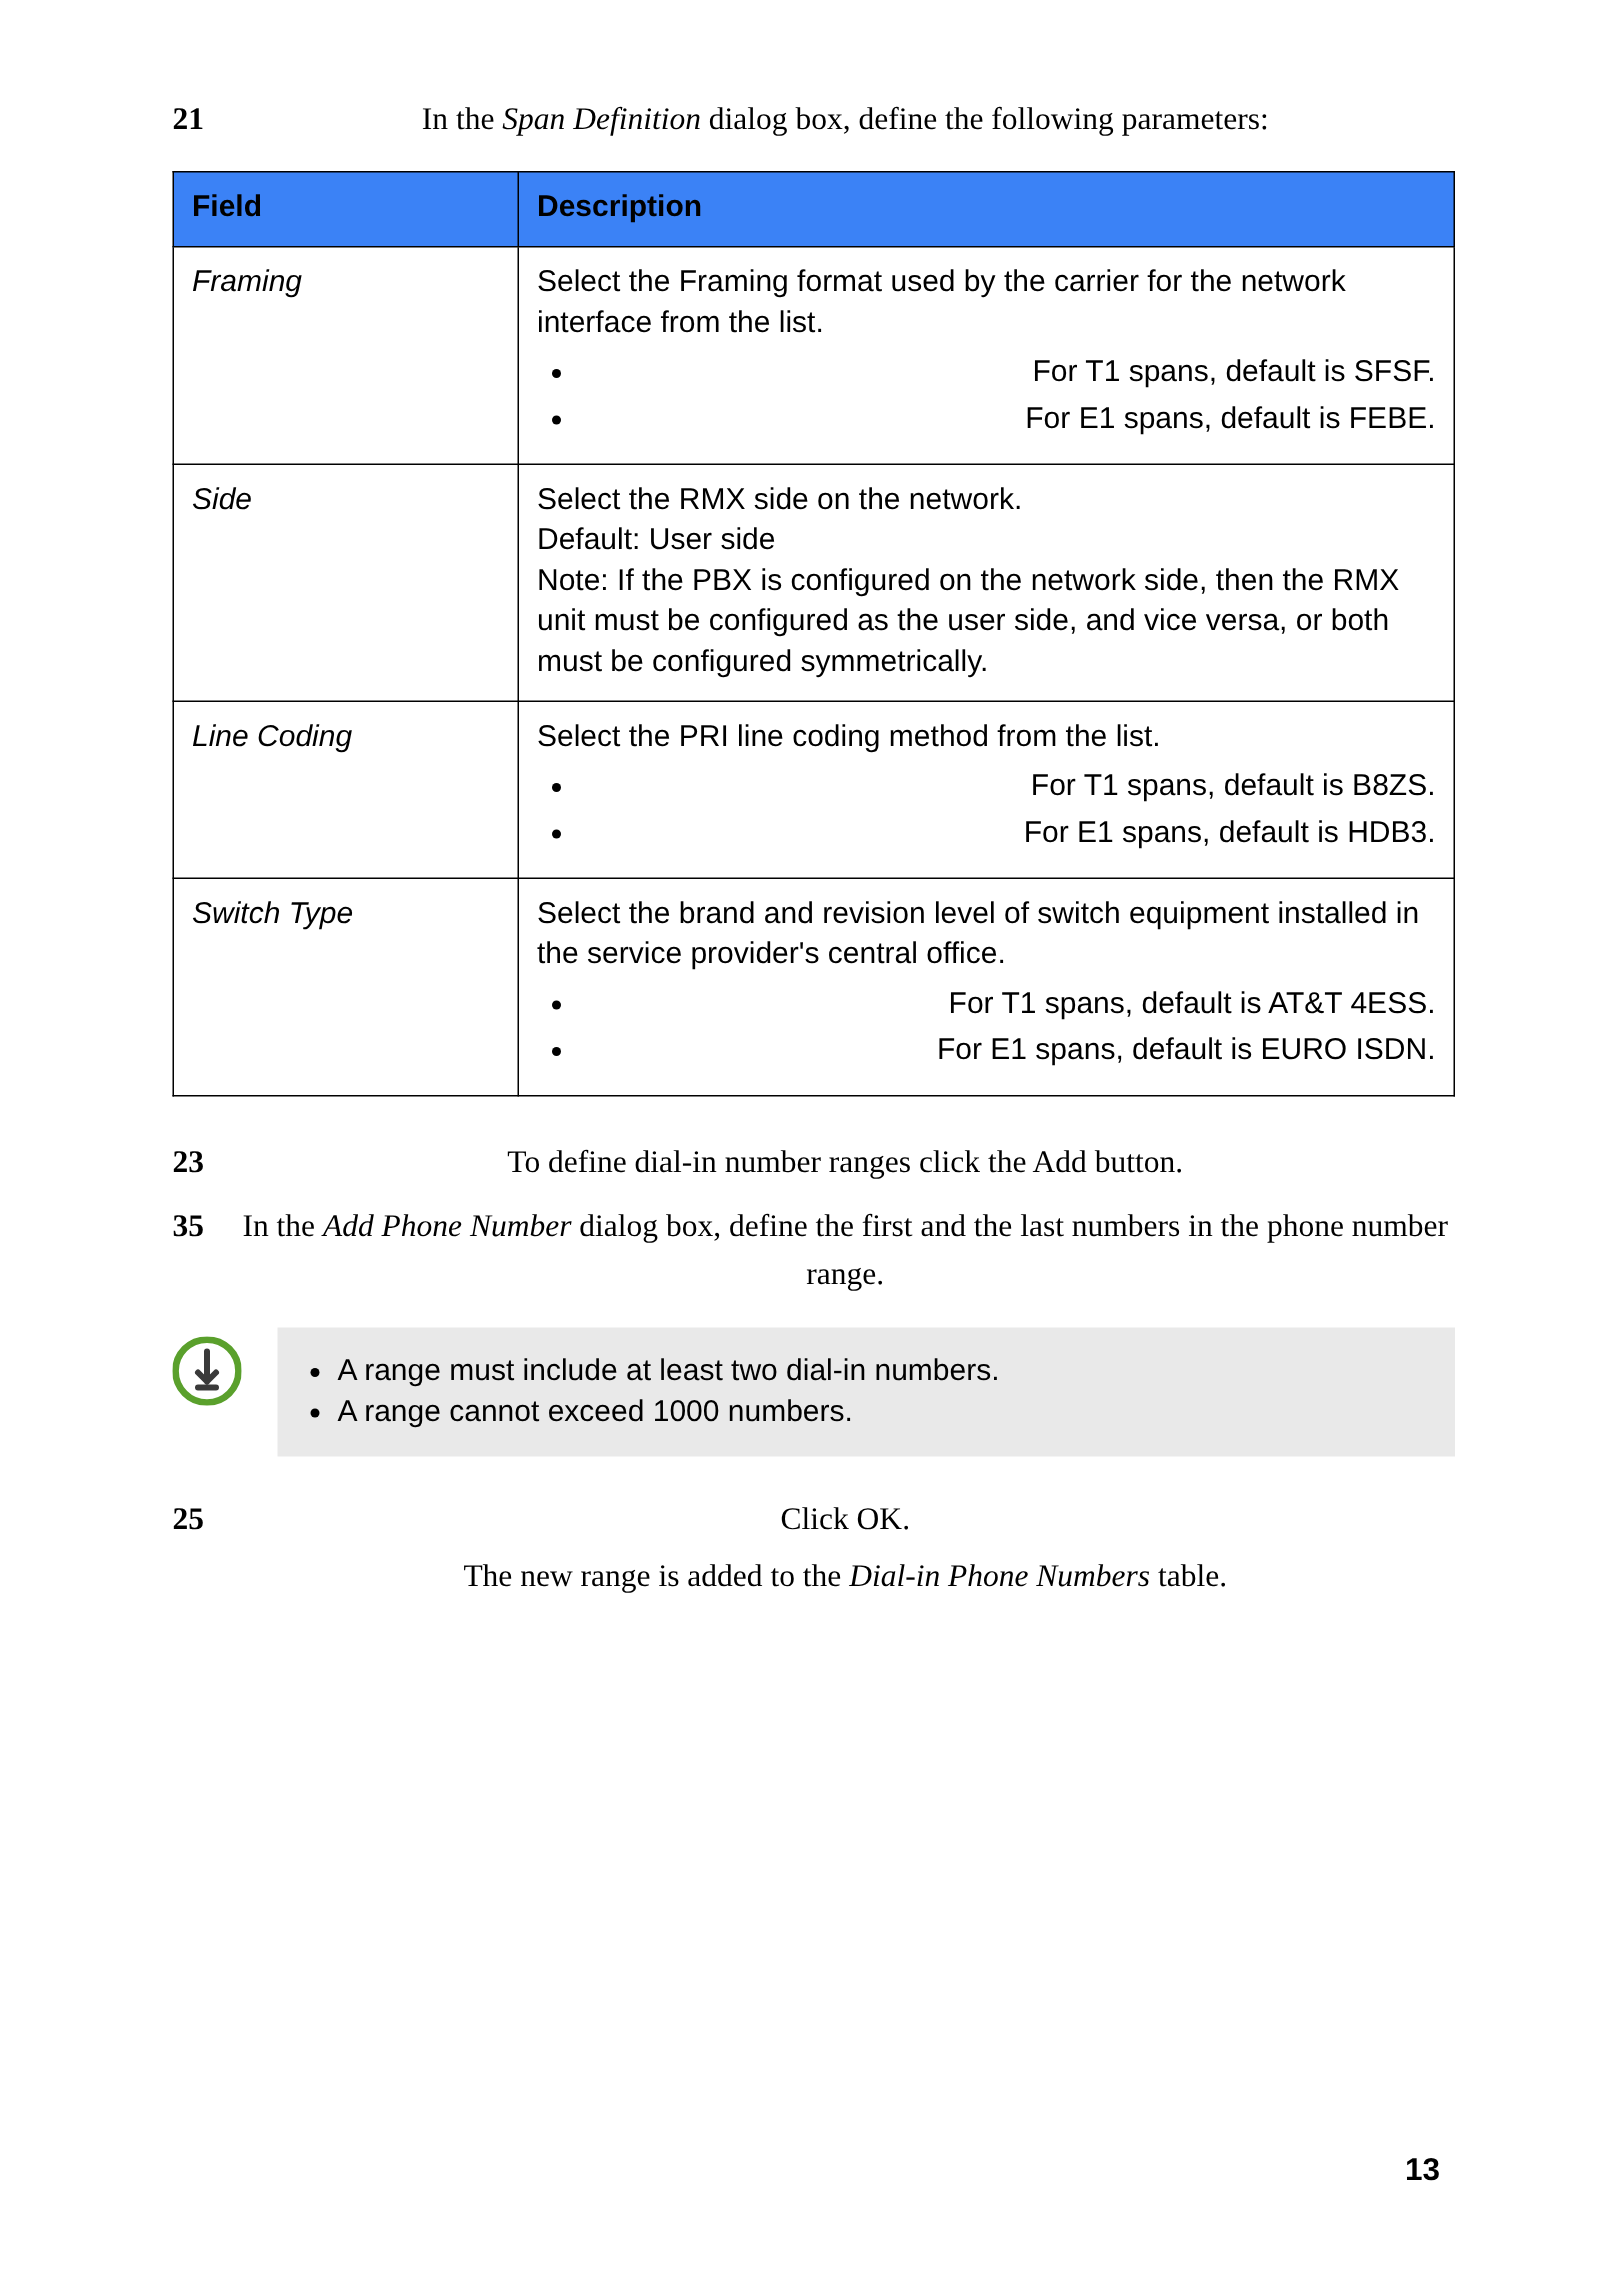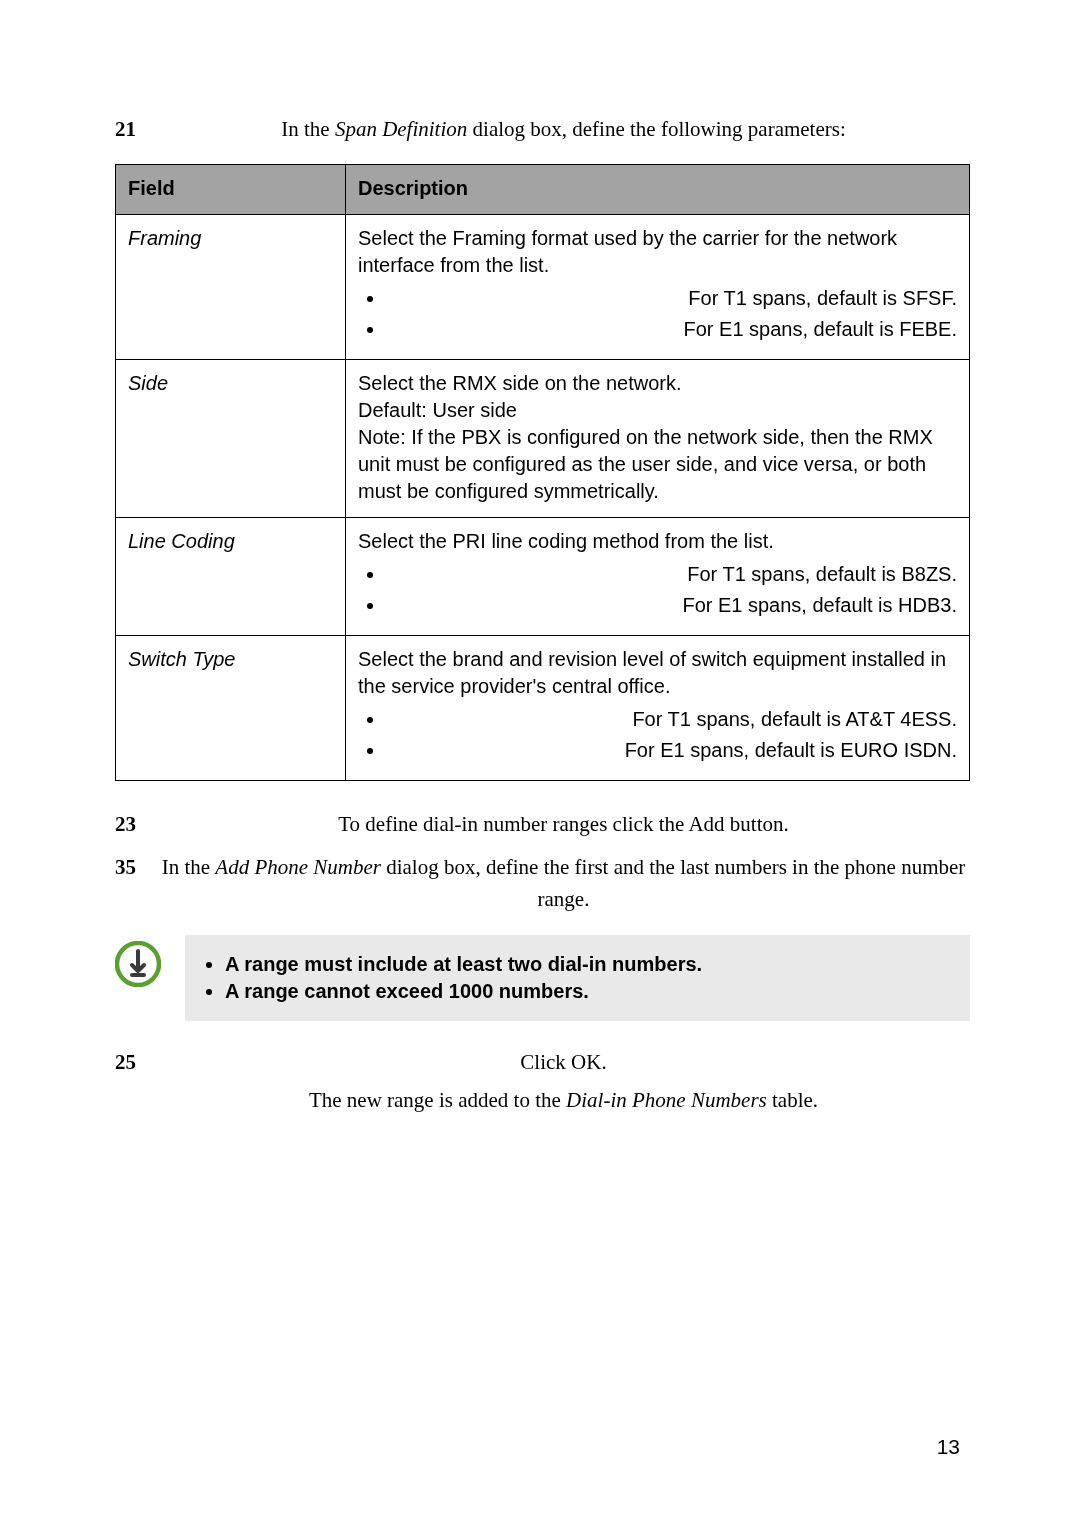--- a/index.html
+++ b/index.html
@@ -5,21 +5,21 @@
   body {
     margin: 0;
     padding: 0;
     font-family: Arial, Helvetica, sans-serif;
     background: #fff;
     color: #000;
   }
   .page {
     width: 1080px;
     height: 1529px;
-    padding: 114px 110px 0 115px;
+    padding: 64px 110px 0 115px;
     box-sizing: border-box;
     position: relative;
   }
   .serif {
     font-family: "Palatino Linotype", Palatino, "Book Antiqua", Georgia, serif;
   }
   .step {
     display: flex;
     margin-bottom: 12px;
     line-height: 1.5;
@@ -42,21 +42,21 @@
     font-size: 20px;
   }
   table.def th, table.def td {
     border: 1.5px solid #000;
     text-align: left;
     vertical-align: top;
     padding: 10px 12px 12px 12px;
     line-height: 1.35;
   }
   table.def th {
-    background: #a3a3a3;
+    background: #3b82f6;
     font-weight: bold;
   }
   table.def td.field {
     font-style: italic;
     width: 205px;
   }
   ul.tb {
     margin: 6px 0 0 0;
     padding-left: 28px;
   }
@@ -76,34 +76,33 @@
   }
   .note-content {
     flex: 1;
     background: #e9e9e9;
     padding: 14px 16px 14px 16px;
     font-size: 20px;
   }
   .note-content ul {
     margin: 0;
     padding-left: 24px;
-    font-weight: bold;
   }
   .note-content li {
     margin: 4px 0;
   }
   .sub {
     margin-top: 6px;
   }
   .page-number {
     position: absolute;
     bottom: 70px;
     right: 120px;
     font-family: Arial, Helvetica, sans-serif;
-    font-weight: normal;
+    font-weight: bold;
     font-size: 21px;
   }
 </style>
 </head>
 <body>
 
 <div class="page">
 
   <div class="step serif">
     <div class="step-num">21</div>

